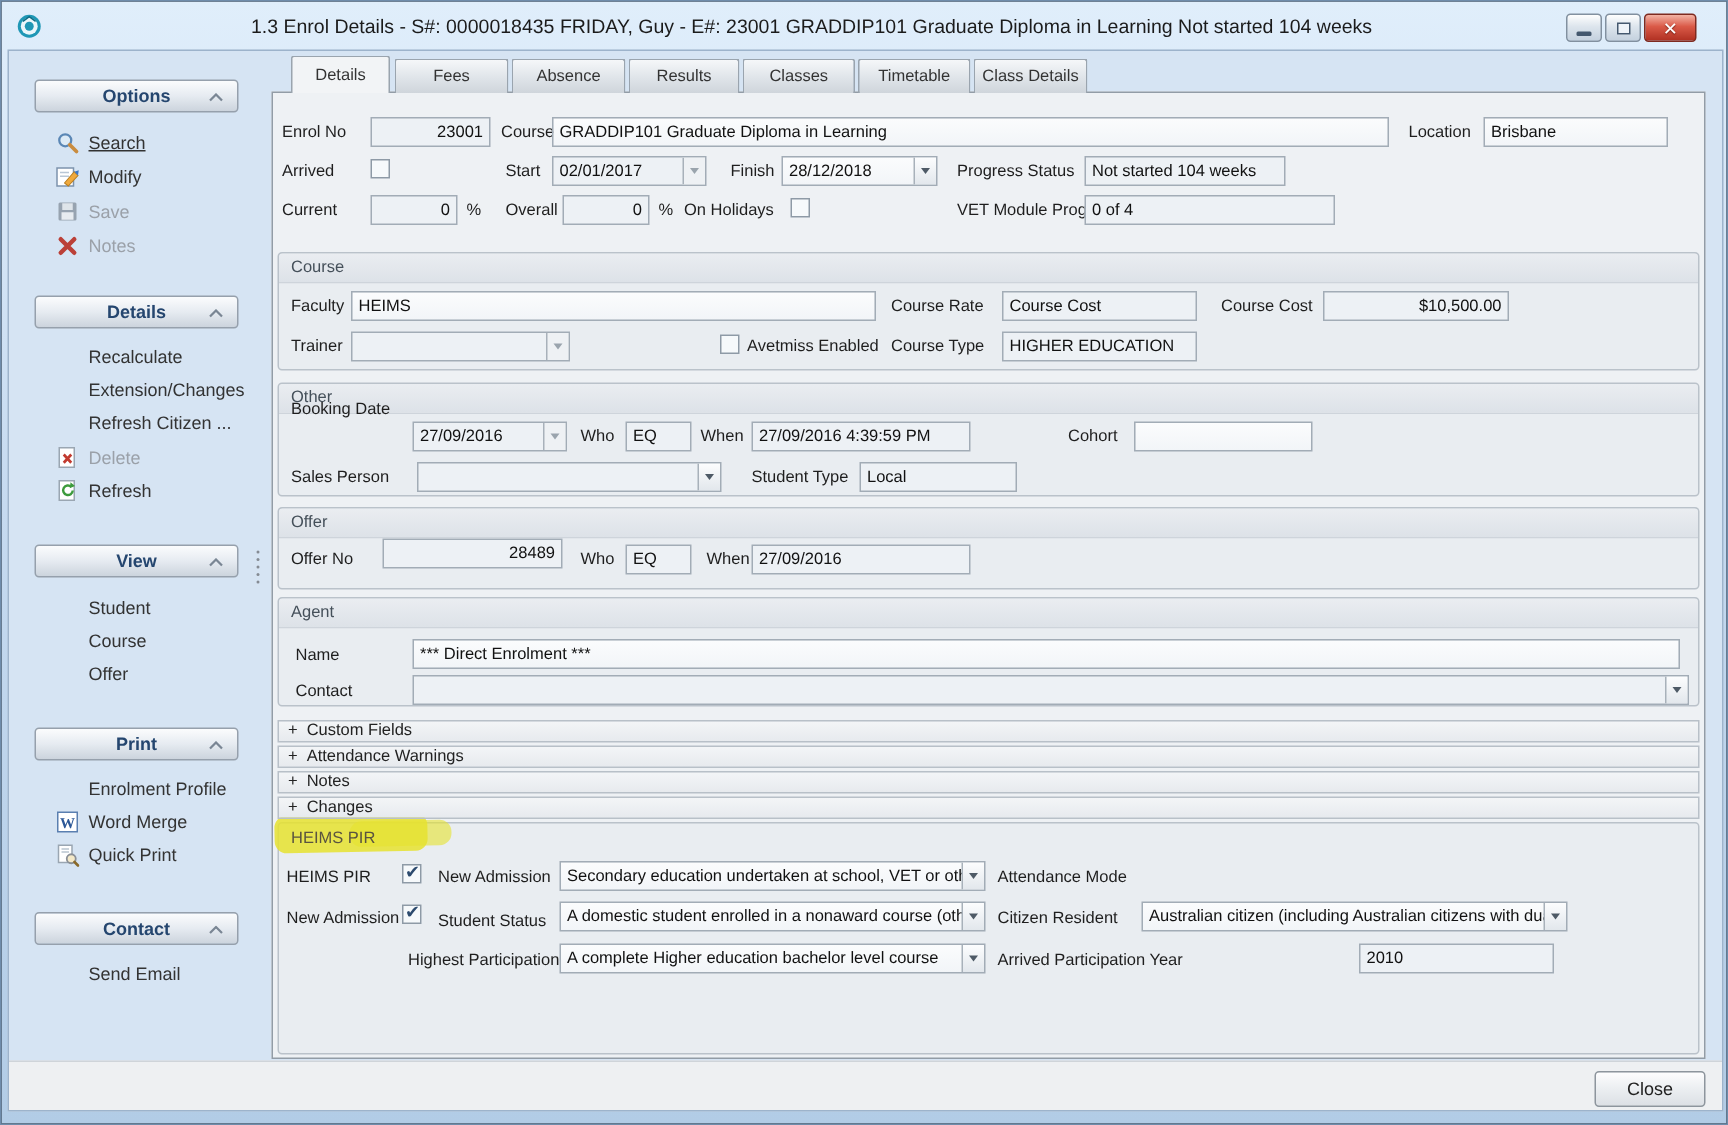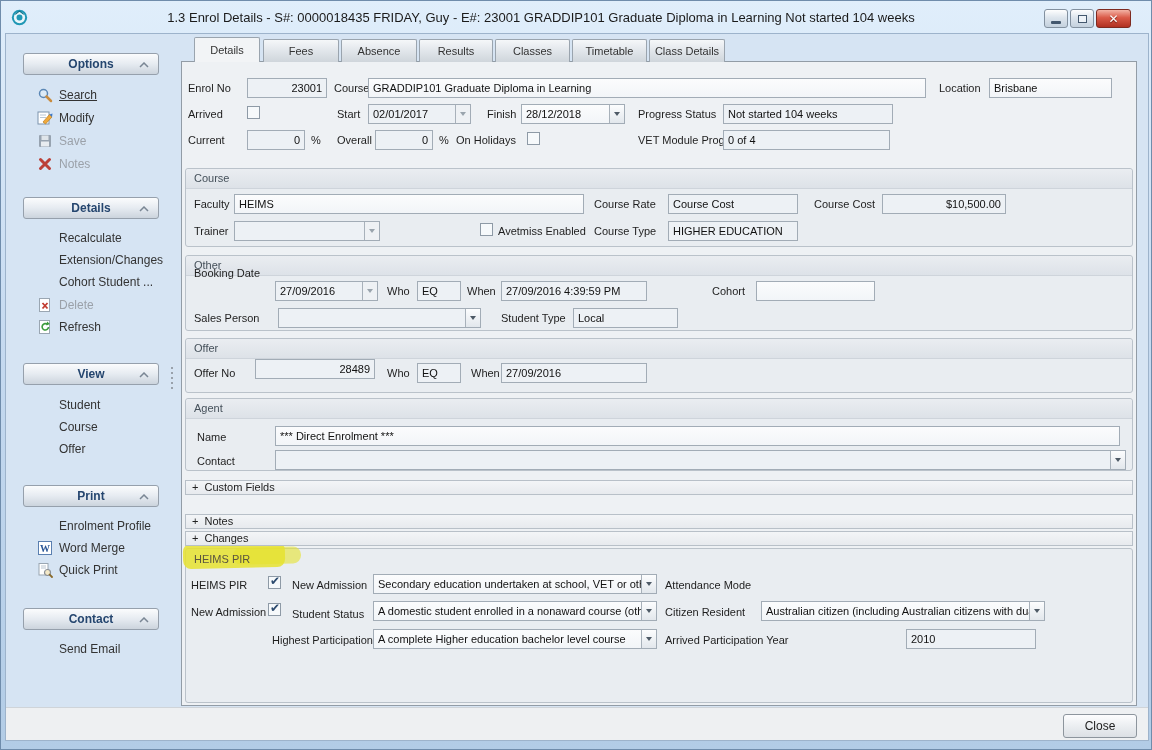--- a/index.html
+++ b/index.html
@@ -150,21 +150,21 @@
         <path d="M1 5 L5 1 L9 5" fill="none" stroke="#7a8694" stroke-width="1.5"></path>
       </svg>
   </div>
   <div class="side-item" style="top:229px">
     <span class="txt">Recalculate</span>
   </div>
   <div class="side-item" style="top:251px">
     <span class="txt">Extension/Changes</span>
   </div>
   <div class="side-item" style="top:273px">
-    <span class="txt">Cohort Student ...</span>
+    <span class="txt">Refresh Citizen ...</span>
   </div>
   <div class="side-item disabled" style="top:296px">
     <svg class="ico" viewBox="0 0 16 16">
         <rect x="2.5" y="1.5" width="10" height="13" fill="#fff" stroke="#9aa6b2"></rect>
         <path d="M5.5 6 L10.5 11.5 M10.5 6 L5.5 11.5" stroke="#c23b30" stroke-width="1.8"></path>
       </svg>
     <span class="txt">Delete</span>
   </div>
   <div class="side-item" style="top:318px">
     <svg class="ico" viewBox="0 0 16 16">
@@ -277,21 +277,21 @@
       </span>
   </div>
   <span class="lbl" style="left:486px;top:107px">Finish</span>
   <div class="fld combo" style="left:520px;top:103px;width:104px">
     <span>28/12/2018</span>
     <span class="combo-btn">
         <span class="arr"></span>
       </span>
   </div>
   <span class="lbl" style="left:637px;top:107px">Progress Status</span>
-  <div class="fld ro" style="left:722px;top:103px;width:170px">Not started 104 weeks</div>
+  <div class="fld ro" style="left:722px;top:103px;width:134px">Not started 104 weeks</div>
 
   <span class="lbl" style="left:187px;top:133px">Current</span>
   <div class="fld num ro" style="left:246px;top:129px;width:58px">0</div>
   <span class="lbl" style="left:310px;top:133px">%</span>
   <span class="lbl" style="left:336px;top:133px">Overall</span>
   <div class="fld num ro" style="left:374px;top:129px;width:58px">0</div>
   <span class="lbl" style="left:438px;top:133px">%</span>
   <span class="lbl" style="left:455px;top:133px">On Holidays</span>
   <span class="cb" style="left:526px;top:131px"></span>
   <span class="lbl" style="left:637px;top:133px">VET Module Progress</span>
@@ -367,20 +367,23 @@
   <div class="fld combo ro" style="left:274px;top:449px;width:851px">
     <span></span>
     <span class="combo-btn">
         <span class="arr"></span>
       </span>
   </div>
 
   <div class="expander" style="top:479px">
     <span class="plus">+</span><span>Custom Fields</span>
   </div>
+  <div class="expander" style="top:496px">
+    <span class="plus">+</span><span>Attendance Warnings</span>
+  </div>
   <div class="expander" style="top:513px">
     <span class="plus">+</span><span>Notes</span>
   </div>
   <div class="expander" style="top:530px">
     <span class="plus">+</span><span>Changes</span>
   </div>
 
   <div class="grp" style="left:184px;top:547px;width:948px;height:155px"></div>
   <div class="highlight" style="left:182px;top:542px;width:102px;height:25px"></div>
   <div class="highlight" style="left:232px;top:546px;width:68px;height:17px;opacity:.6"></div>

